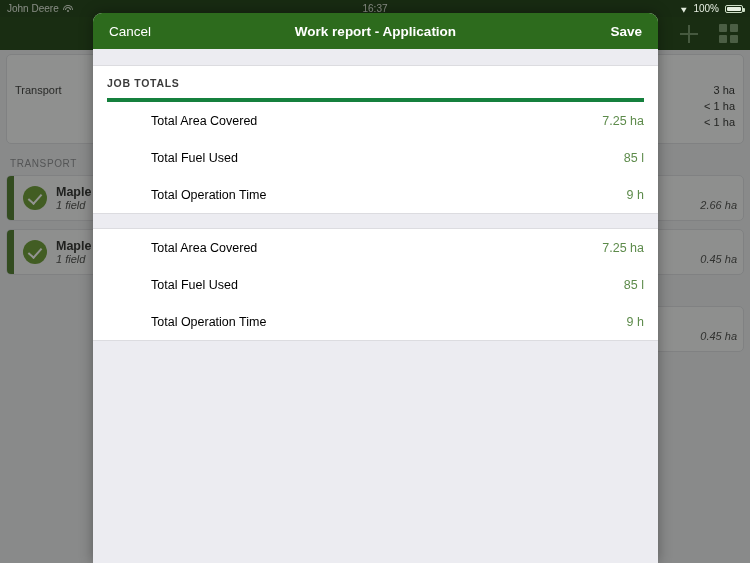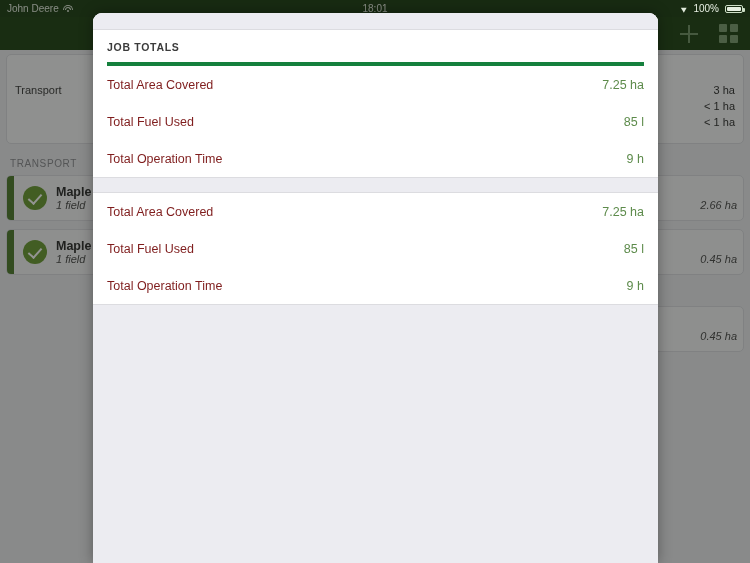--- a/index.html
+++ b/index.html
@@ -251,21 +251,22 @@
   }
 
   .row {
     display: flex;
     align-items: center;
     justify-content: space-between;
     height: 37px;
   }
   .row .label {
     font-size: 12.5px;
-    color: #7f1d1d;
+    color: #000000;
+    margin-left: 44px;
   }
   .row .value {
     font-size: 12.5px;
     color: #5d8b4b;
   }
 </style>
 </head>
 <body>
 
 <div id="root">
@@ -274,21 +275,21 @@
 
     <div class="bg-statusbar">
       <div class="sb-left">
         <span>John Deere</span>
         <span class="wifi-icon">
             <i class="a"></i>
             <i class="b"></i>
             <i class="c"></i>
           </span>
       </div>
-      <div class="sb-center">18:01</div>
+      <div class="sb-center">16:37</div>
       <div class="sb-right">
         <span class="loc-icon"></span>
         <span>100%</span>
         <span class="batt-icon">
             <i></i>
           </span>
       </div>
     </div>
 
     <div class="bg-navbar">
@@ -381,20 +382,25 @@
         </div>
       </div>
 
     </div>
   </div>
 
   <div class="dimmer"></div>
 
   <div class="sheet">
 
+    <div class="sheet-header">
+      <button class="btn cancel">Cancel</button>
+      <div class="title">Work report - Application</div>
+      <button class="btn save">Save</button>
+    </div>
 
     <div class="sheet-body">
 
       <div class="gap"></div>
 
       <div class="card">
         <div class="card-title">JOB TOTALS</div>
         <div class="row">
           <span class="label">Total Area Covered</span>
           <span class="value">7.25 ha</span>

